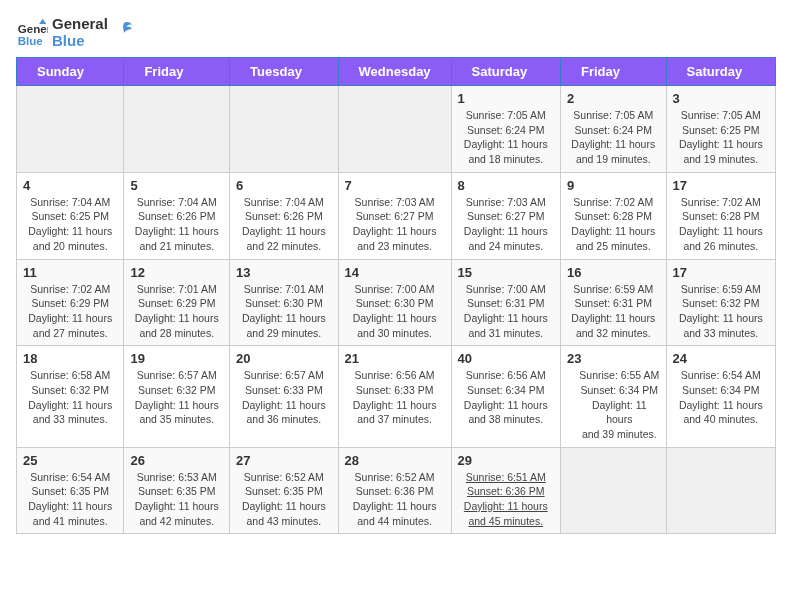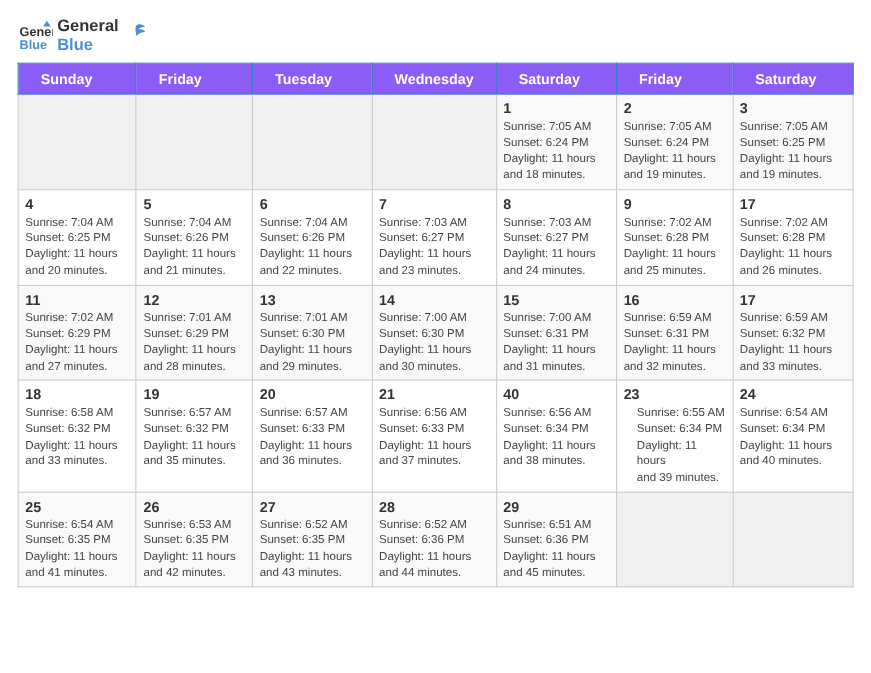--- a/index.html
+++ b/index.html
@@ -72,20 +72,21 @@
       font-size: 13px;
       font-weight: bold;
       color: #333;
       display: block;
       margin-bottom: 2px;
     }
     .day-info {
       color: #444;
       font-size: 10.5px;
       line-height: 1.4;
+      text-align: center;
     }
     .empty-cell {
       background: #f0f0f0 !important;
     }
   </style>
 </head>
 <body>
 
 <div class="header-area">
   <div class="logo">
@@ -325,21 +326,21 @@
         </td>
         <td>
           <span class="day-number">28</span>
           <div class="day-info" style="white-space: pre-line;">Sunrise: 6:52 AM
 Sunset: 6:36 PM
 Daylight: 11 hours
 and 44 minutes.</div>
         </td>
         <td>
           <span class="day-number">29</span>
-          <div class="day-info" style="white-space: pre-line;">Sunrise: 6:51 AM
+          <div class="day-info" style="white-space: pre-line; text-decoration: underline;">Sunrise: 6:51 AM
 Sunset: 6:36 PM
 Daylight: 11 hours
 and 45 minutes.</div>
         </td>
         <td class="empty-cell"></td>
         <td class="empty-cell"></td>
       </tr>
     </tbody>
 </table>
 

